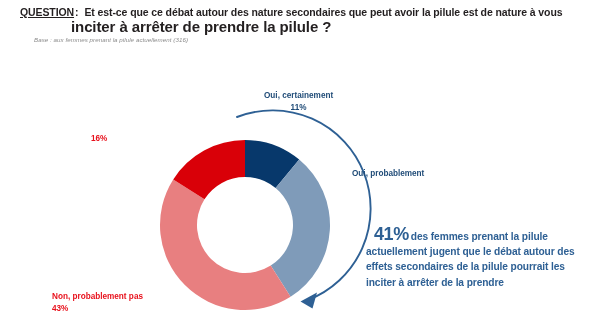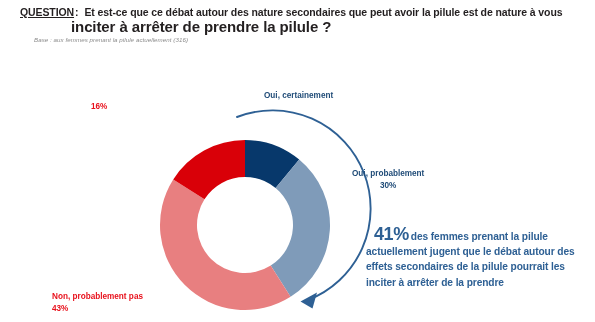--- a/index.html
+++ b/index.html
@@ -107,21 +107,21 @@
     text-align: center;
   }
   #label-oui-probablement .pct { text-align: center; }
 
   #label-non-certainement {
     left: 91px;
     top: 101px;
     color: #e8111c;
     text-align: center;
   }
-  #label-non-certainement .pct { text-align: center; }
+  #label-non-certainement .pct { text-align: center; margin-top: 32px; }
 
   #label-non-probablement {
     left: 52px;
     top: 291px;
     color: #e8111c;
     text-align: center;
   }
   #label-non-probablement .pct { text-align: left; }
 
   
@@ -171,25 +171,25 @@
 
     <g>
       <path fill="none" stroke="#2E6094" stroke-width="1.9" stroke-linecap="round" d="M 237 117
                A 97 97 0 0 1 308 300"></path>
       <path fill="#2E6094" d="M 300.5 301.5 L 317 292.5 L 312.5 308.5 Z"></path>
     </g>
   </svg>
 
   <div class="seg-label" id="label-oui-certainement">
     <span>Oui, certainement</span>
+    <span class="pct">11%</span>
   </div>
 
   <div class="seg-label" id="label-oui-probablement">
     <span>Oui, probablement</span>
-    <span class="pct">30%</span>
   </div>
 
   <div class="seg-label" id="label-non-certainement">
     <span class="pct">16%</span>
   </div>
 
   <div class="seg-label" id="label-non-probablement">
     <span>Non, probablement pas</span>
     <span class="pct">43%</span>
   </div>

